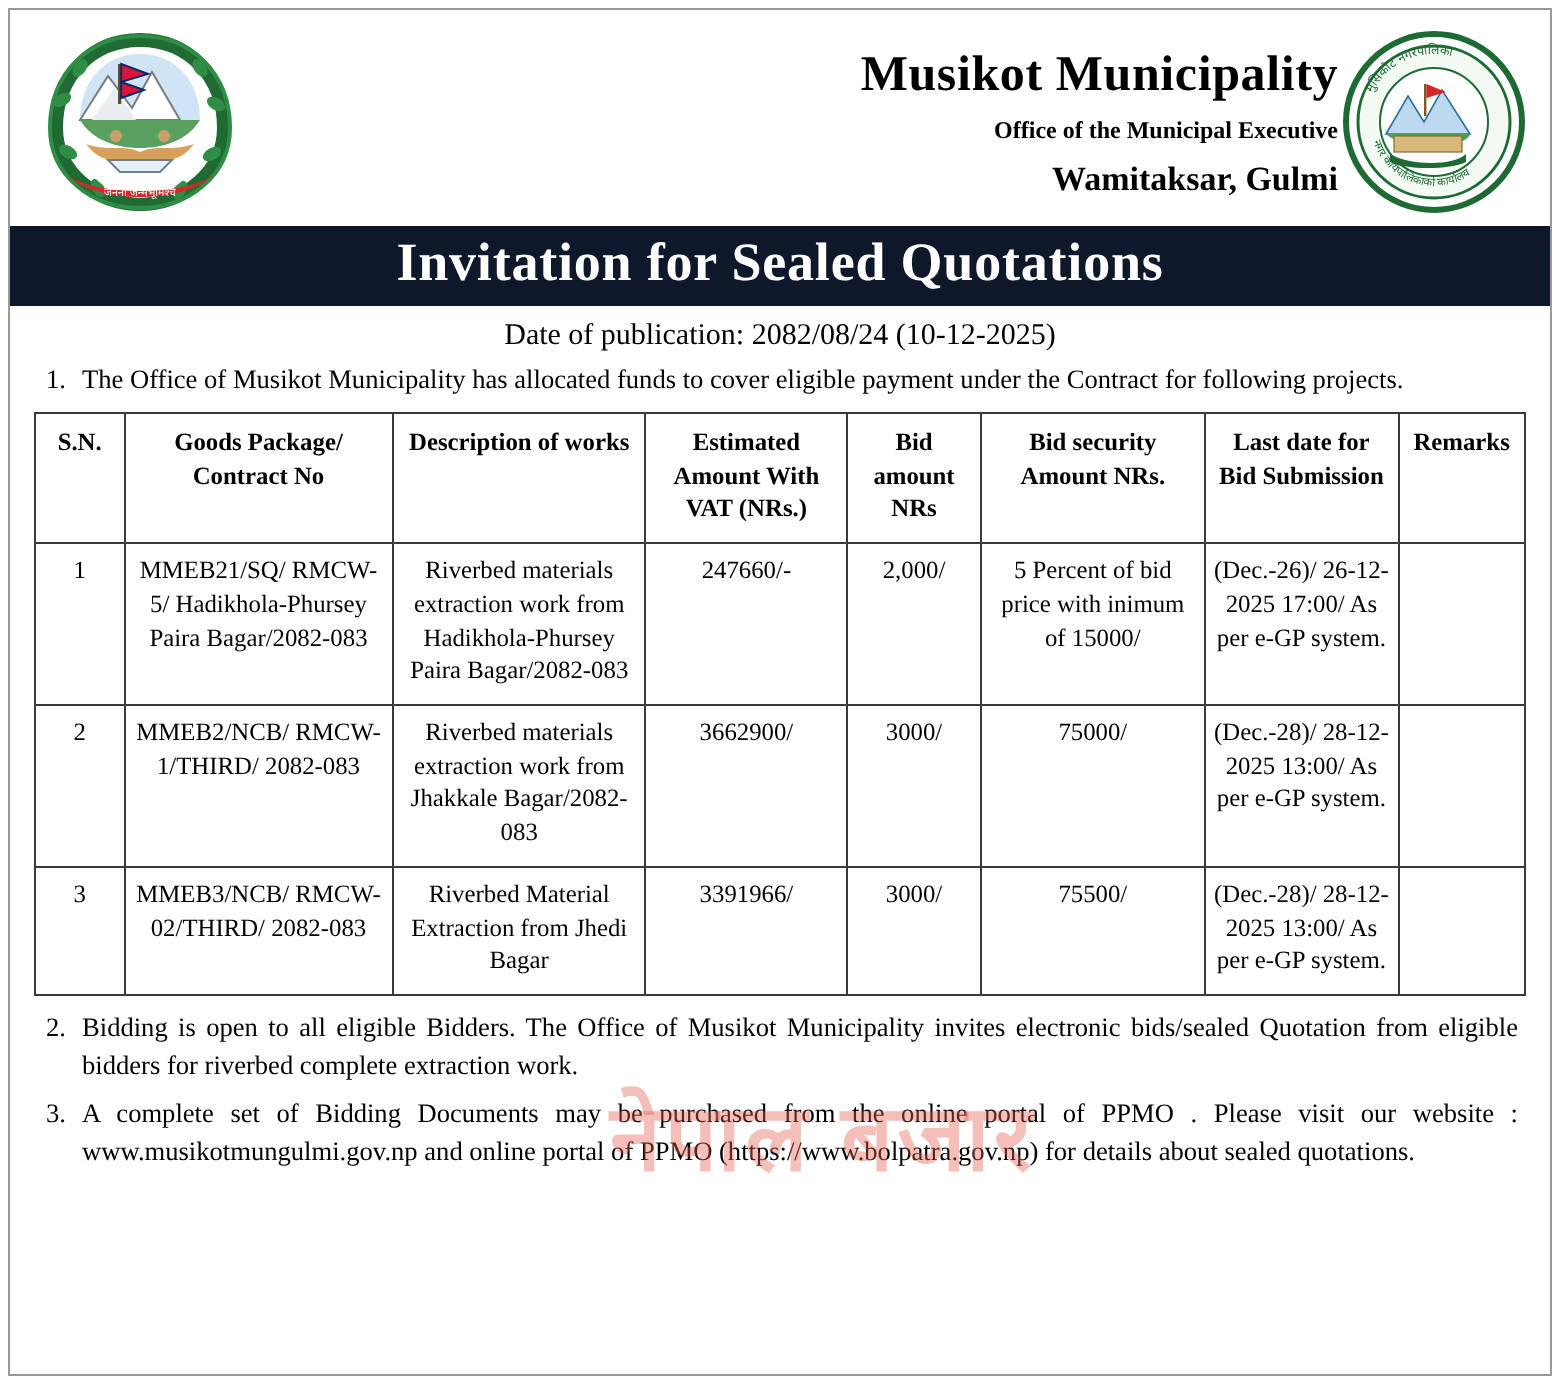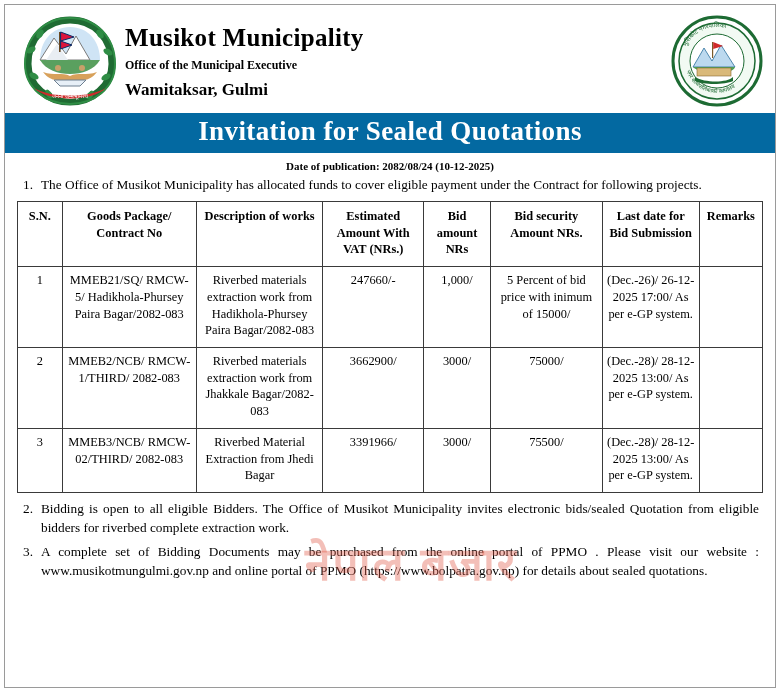--- a/index.html
+++ b/index.html
@@ -33,54 +33,54 @@
     height: 108px;
   }
   .emblem-left, .emblem-right {
     width: 110px; height: 96px;
     display: flex; align-items: center; justify-content: center;
     flex: 0 0 auto;
   }
   .emblem-right { width: 96px; }
   .header-text {
     flex: 1 1 auto;
-    text-align: left;
+    text-align: right;
     line-height: 1.25;
   }
   .org-name {
     font-size: 25px;
     font-weight: bold;
     letter-spacing: .3px;
   }
   .org-sub1 {
     font-size: 12px;
     font-weight: bold;
     margin-top: 5px;
   }
   .org-sub2 {
     font-size: 17px;
     font-weight: bold;
     margin-top: 6px;
   }
   
   .banner {
-    background: #0369a1;
+    background: #0f172a;
     color: #ffffff;
     text-align: center;
     font-size: 27px;
     font-weight: bold;
     padding: 3px 0 6px 0;
     letter-spacing: .4px;
     font-family: "Liberation Serif", serif;
   }
   
   .pub-date {
     text-align: center;
-    font-size: 11px;
-    font-weight: bold;
+    font-size: 15px;
+    font-weight: normal;
     padding: 7px 0 4px 0;
   }
   
   .para {
     display: flex;
     font-size: 13.3px;
     line-height: 1.42;
     padding: 0 16px 0 10px;
     text-align: justify;
   }
@@ -256,21 +256,21 @@
             <th>Last date for Bid Submission</th>
             <th>Remarks</th>
           </tr>
         </thead>
         <tbody>
           <tr>
             <td class="sn">1</td>
             <td>MMEB21/SQ/ RMCW-5/ Hadikhola-Phursey Paira Bagar/2082-083</td>
             <td>Riverbed materials extraction work from Hadikhola-Phursey Paira Bagar/2082-083</td>
             <td>247660/-</td>
-            <td>1,000/</td>
+            <td>2,000/</td>
             <td>5 Percent of bid price with inimum of 15000/</td>
             <td>(Dec.-26)/ 26-12-2025 17:00/ As per e-GP system.</td>
             <td></td>
           </tr>
           <tr>
             <td class="sn">2</td>
             <td>MMEB2/NCB/ RMCW-1/THIRD/ 2082-083</td>
             <td>Riverbed materials extraction work from  Jhakkale Bagar/2082-083</td>
             <td>3662900/</td>
             <td>3000/</td>

